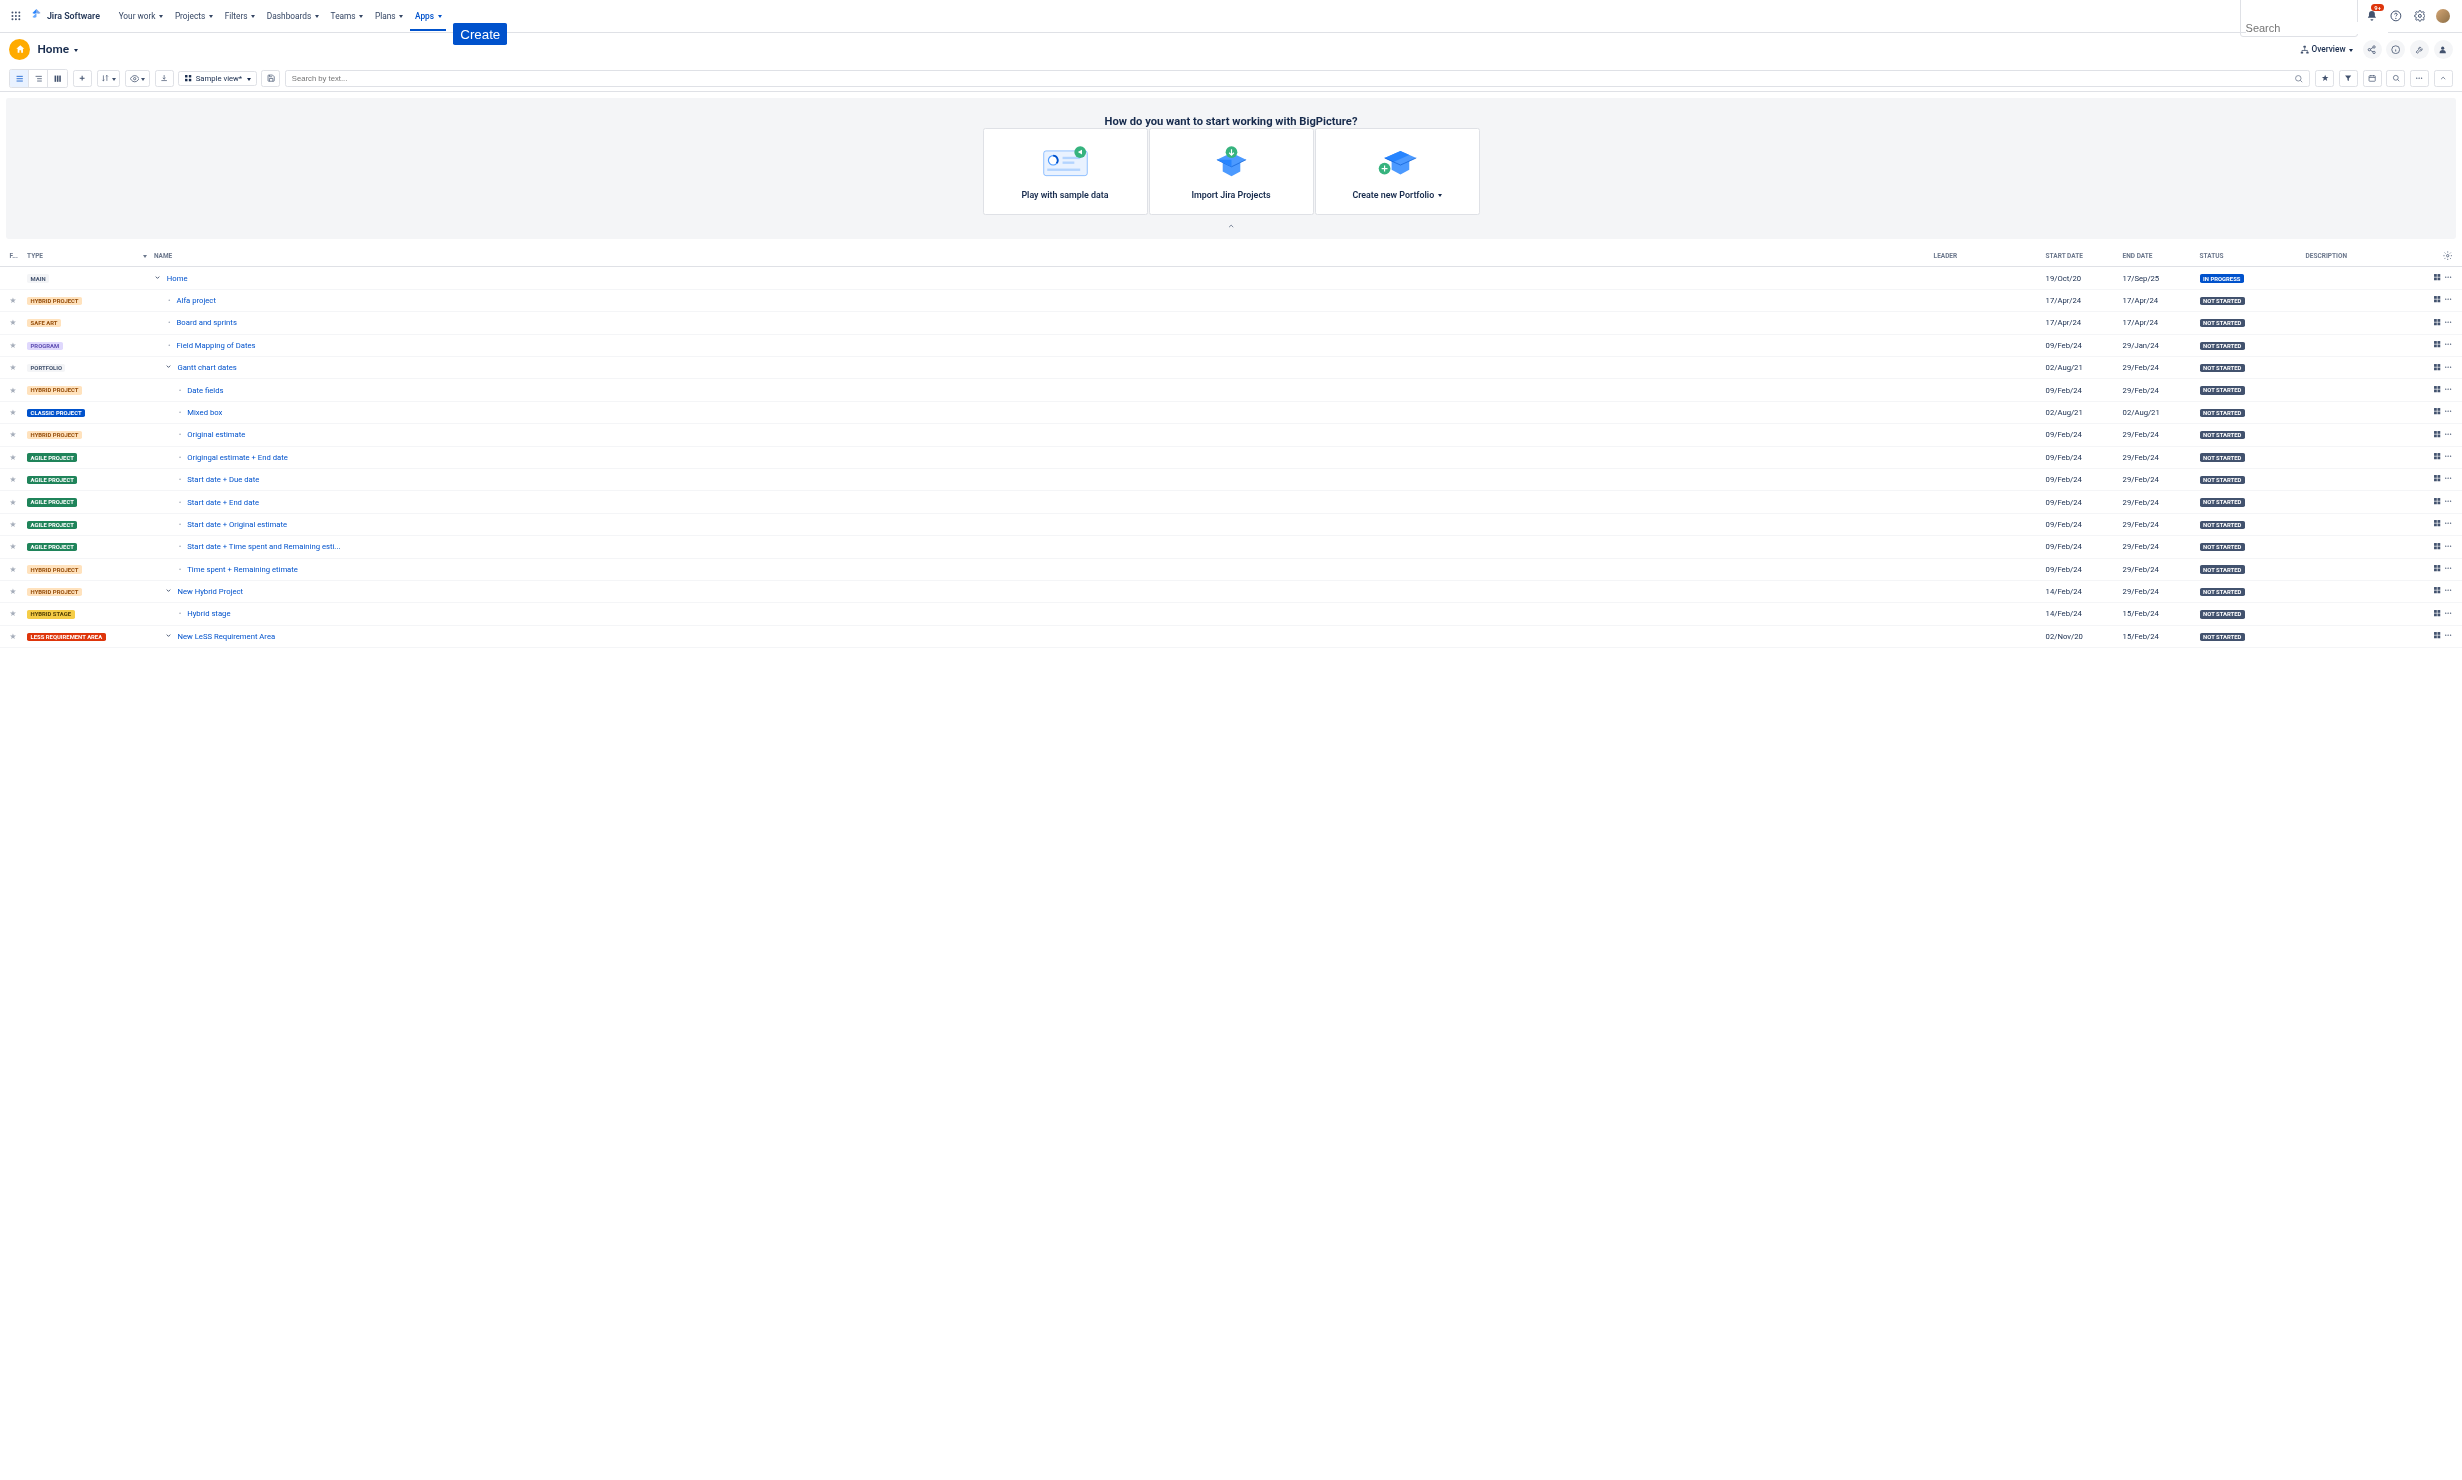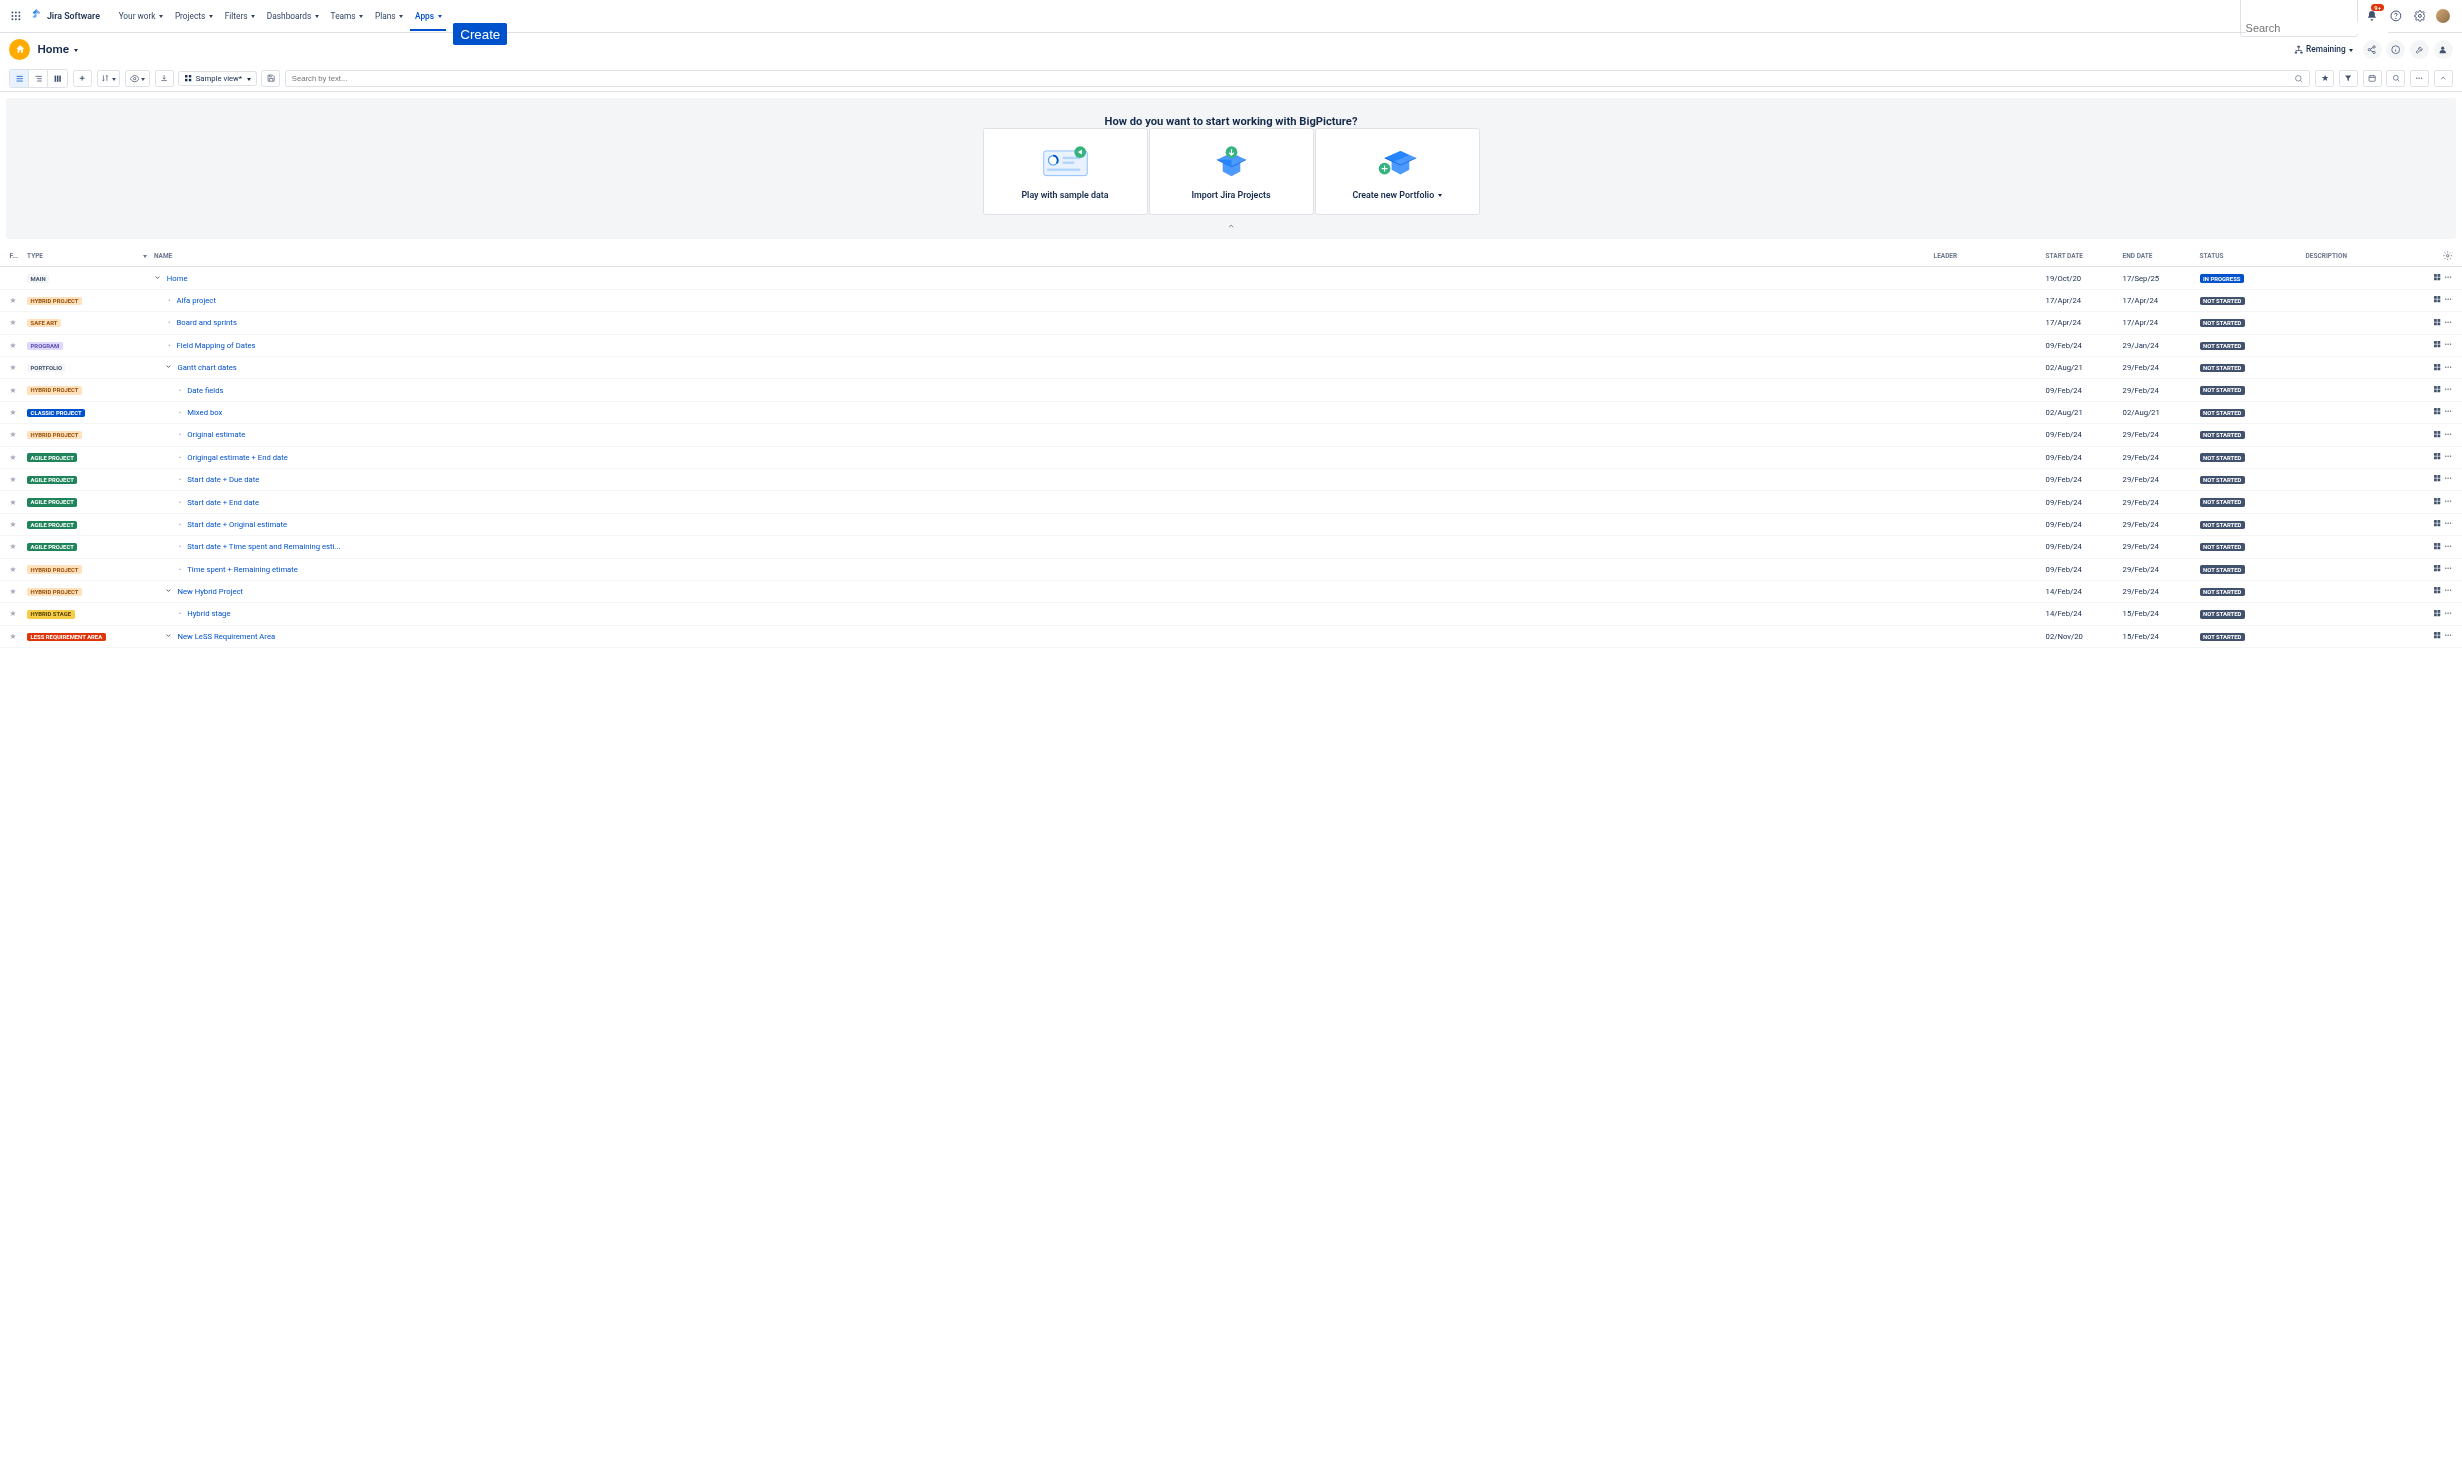--- a/index.html
+++ b/index.html
@@ -160,21 +160,21 @@
     <span class="chevron-down-sm"></span>
   </div>
   <div class="overview-right">
     <div class="overview-btn">
       <svg width="9.4" height="9.4" viewBox="0 0 24 24" fill="#42526E">
           <rect x="9" y="2" width="6" height="5" rx="1"></rect>
           <rect x="2" y="17" width="6" height="5" rx="1"></rect>
           <rect x="16" y="17" width="6" height="5" rx="1"></rect>
           <path d="M12 7v5M5 17v-3h14v3M12 12v2" stroke="#42526E" stroke-width="2" fill="none"></path>
         </svg>
-      <span>Remaining</span>
+      <span>Overview</span>
       <span class="chevron-down-sm"></span>
     </div>
     <div class="circle-btn">
         <svg width="9.4" height="9.4" viewBox="0 0 24 24" fill="none" stroke="#42526E" stroke-width="2">
           <circle cx="18" cy="5" r="3"></circle>
           <circle cx="6" cy="12" r="3"></circle>
           <circle cx="18" cy="19" r="3"></circle>
           <path d="m8.6 13.5 6.8 4M15.4 6.5l-6.8 4"></path>
         </svg>
       </div>

